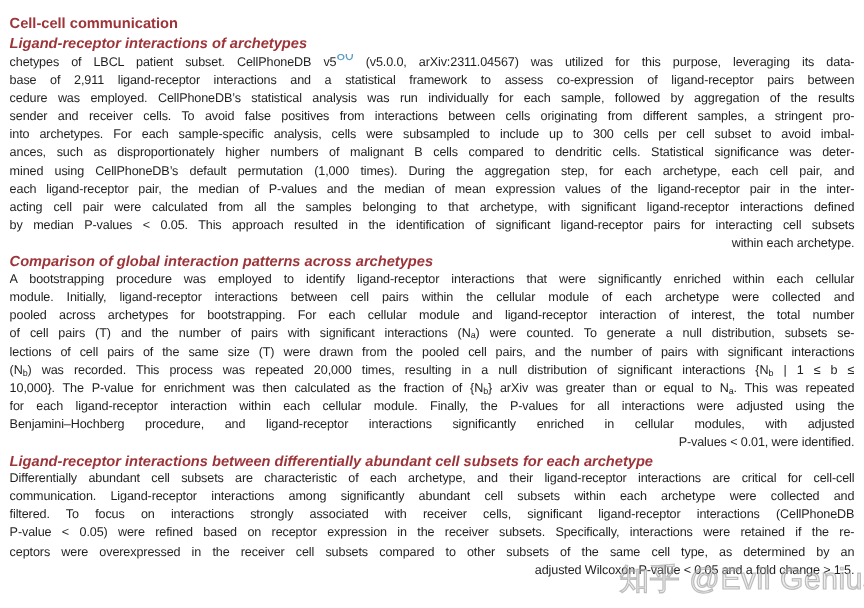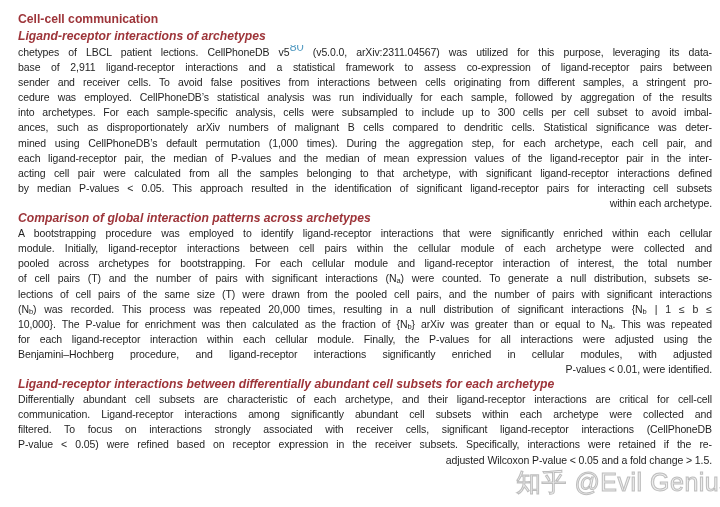--- a/index.html
+++ b/index.html
@@ -2,21 +2,21 @@
 <html><head>
 <meta charset="utf-8">
 <style>
   html, body { margin: 0; padding: 0; background: #ffffff; }
   .page {
     position: relative;
     width: 720px;
     height: 507px;
     background: #ffffff;
     box-sizing: border-box;
-    padding: 11px 8px 0 18px;
+    padding: 11px 8px 0 8px;
     overflow: hidden;
     font-family: "Liberation Sans", sans-serif;
     color: #1f1f1f;
   }
   .blk { margin: 0; }
   
   .h1, .h2 {
     color: #9d3439;
     font-weight: bold;
     font-size: 12.2px;
@@ -69,26 +69,26 @@
     font-family: "Liberation Sans", sans-serif;
   }
 </style>
 </head>
 <body>
 
 <div class="page">
   <div id="doc-root">
       <div class="blk h1"><span>Cell-cell communication</span></div>
       <div class="blk h2"><span>Ligand-receptor interactions of archetypes</span></div>
-      <div class="blk ln"><span>chetypes of LBCL patient lections. CellPhoneDB v5</span><sup class="ref">80</sup><span> (v5.0.0, arXiv:2311.04567) was utilized for this purpose, leveraging its data-</span></div>
+      <div class="blk ln"><span>chetypes of LBCL patient subset. CellPhoneDB v5</span><sup class="ref">80</sup><span> (v5.0.0, arXiv:2311.04567) was utilized for this purpose, leveraging its data-</span></div>
       <div class="blk ln"><span>base of 2,911 ligand-receptor interactions and a statistical framework to assess co-expression of ligand-receptor pairs between</span></div>
+      <div class="blk ln"><span>cedure was employed. CellPhoneDB’s statistical analysis was run individually for each sample, followed by aggregation of the results</span></div>
       <div class="blk ln"><span>sender and receiver cells. To avoid false positives from interactions between cells originating from different samples, a stringent pro-</span></div>
-      <div class="blk ln"><span>cedure was employed. CellPhoneDB’s statistical analysis was run individually for each sample, followed by aggregation of the results</span></div>
       <div class="blk ln"><span>into archetypes. For each sample-specific analysis, cells were subsampled to include up to 300 cells per cell subset to avoid imbal-</span></div>
-      <div class="blk ln"><span>ances, such as disproportionately arXiv numbers of malignant B cells compared to dendritic cells. Statistical significance was deter-</span></div>
+      <div class="blk ln"><span>ances, such as disproportionately higher numbers of malignant B cells compared to dendritic cells. Statistical significance was deter-</span></div>
       <div class="blk ln"><span>mined using CellPhoneDB’s default permutation (1,000 times). During the aggregation step, for each archetype, each cell pair, and</span></div>
       <div class="blk ln"><span>each ligand-receptor pair, the median of P-values and the median of mean expression values of the ligand-receptor pair in the inter-</span></div>
       <div class="blk ln"><span>acting cell pair were calculated from all the samples belonging to that archetype, with significant ligand-receptor interactions defined</span></div>
       <div class="blk ln"><span>by median P-values &lt; 0.05. This approach resulted in the identification of significant ligand-receptor pairs for interacting cell subsets</span></div>
       <div class="blk lnl"><span>within each archetype.</span></div>
       <div class="blk h2"><span>Comparison of global interaction patterns across archetypes</span></div>
       <div class="blk ln"><span>A bootstrapping procedure was employed to identify ligand-receptor interactions that were significantly enriched within each cellular</span></div>
       <div class="blk ln"><span>module. Initially, ligand-receptor interactions between cell pairs within the cellular module of each archetype were collected and</span></div>
       <div class="blk ln"><span>pooled across archetypes for bootstrapping. For each cellular module and ligand-receptor interaction of interest, the total number</span></div>
       <div class="blk ln"><span>of cell pairs (T) and the number of pairs with significant interactions (N</span><sub class="sb">a</sub><span>) were counted. To generate a null distribution, subsets se-</span></div>
@@ -96,16 +96,17 @@
       <div class="blk ln"><span>(N</span><sub class="sb">b</sub><span>) was recorded. This process was repeated 20,000 times, resulting in a null distribution of significant interactions {N</span><sub class="sb">b</sub><span> | 1 ≤ b ≤</span></div>
       <div class="blk ln"><span>10,000}. The P-value for enrichment was then calculated as the fraction of {N</span><sub class="sb">b</sub><span>} arXiv was greater than or equal to N</span><sub class="sb">a</sub><span>. This was repeated</span></div>
       <div class="blk ln"><span>for each ligand-receptor interaction within each cellular module. Finally, the P-values for all interactions were adjusted using the</span></div>
       <div class="blk ln"><span>Benjamini–Hochberg procedure, and ligand-receptor interactions significantly enriched in cellular modules, with adjusted</span></div>
       <div class="blk lnl"><span>P-values &lt; 0.01, were identified.</span></div>
       <div class="blk h2"><span>Ligand-receptor interactions between differentially abundant cell subsets for each archetype</span></div>
       <div class="blk ln"><span>Differentially abundant cell subsets are characteristic of each archetype, and their ligand-receptor interactions are critical for cell-cell</span></div>
       <div class="blk ln"><span>communication. Ligand-receptor interactions among significantly abundant cell subsets within each archetype were collected and</span></div>
       <div class="blk ln"><span>filtered. To focus on interactions strongly associated with receiver cells, significant ligand-receptor interactions (CellPhoneDB</span></div>
       <div class="blk ln"><span>P-value &lt; 0.05) were refined based on receptor expression in the receiver subsets. Specifically, interactions were retained if the re-</span></div>
+      <div class="blk ln"><span>ceptors were overexpressed in the receiver cell subsets compared to other subsets of the same cell type, as determined by an</span></div>
       <div class="blk lnl"><span>adjusted Wilcoxon P-value &lt; 0.05 and a fold change &gt; 1.5.</span></div>
     </div>
   <div class="watermark">知乎 @Evil Genius</div>
 </div>
 
 </body></html>

